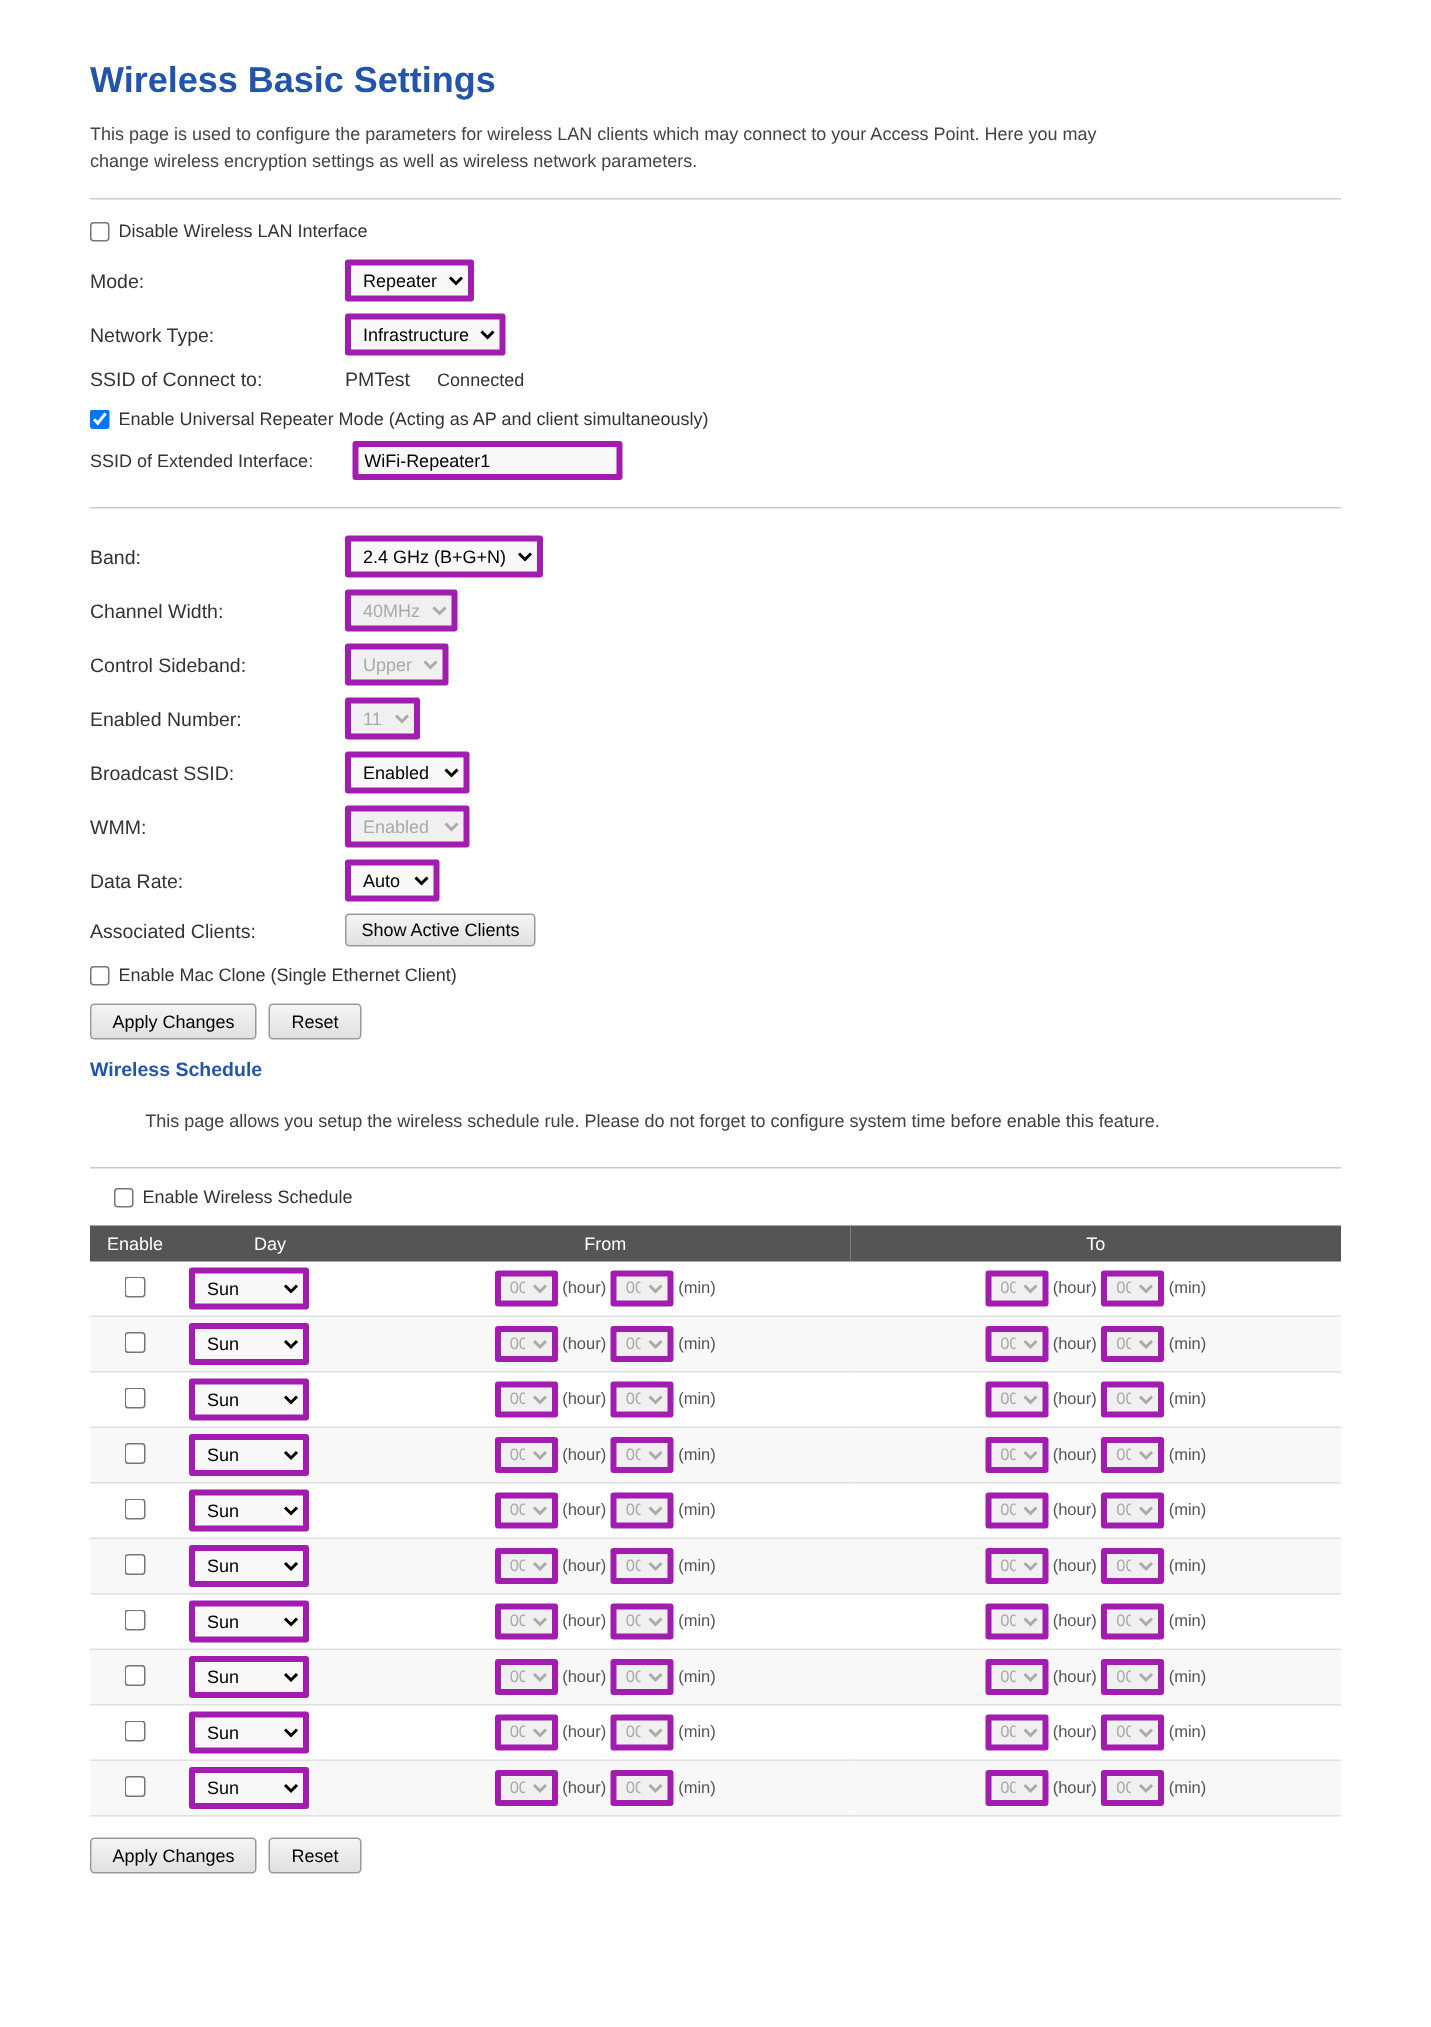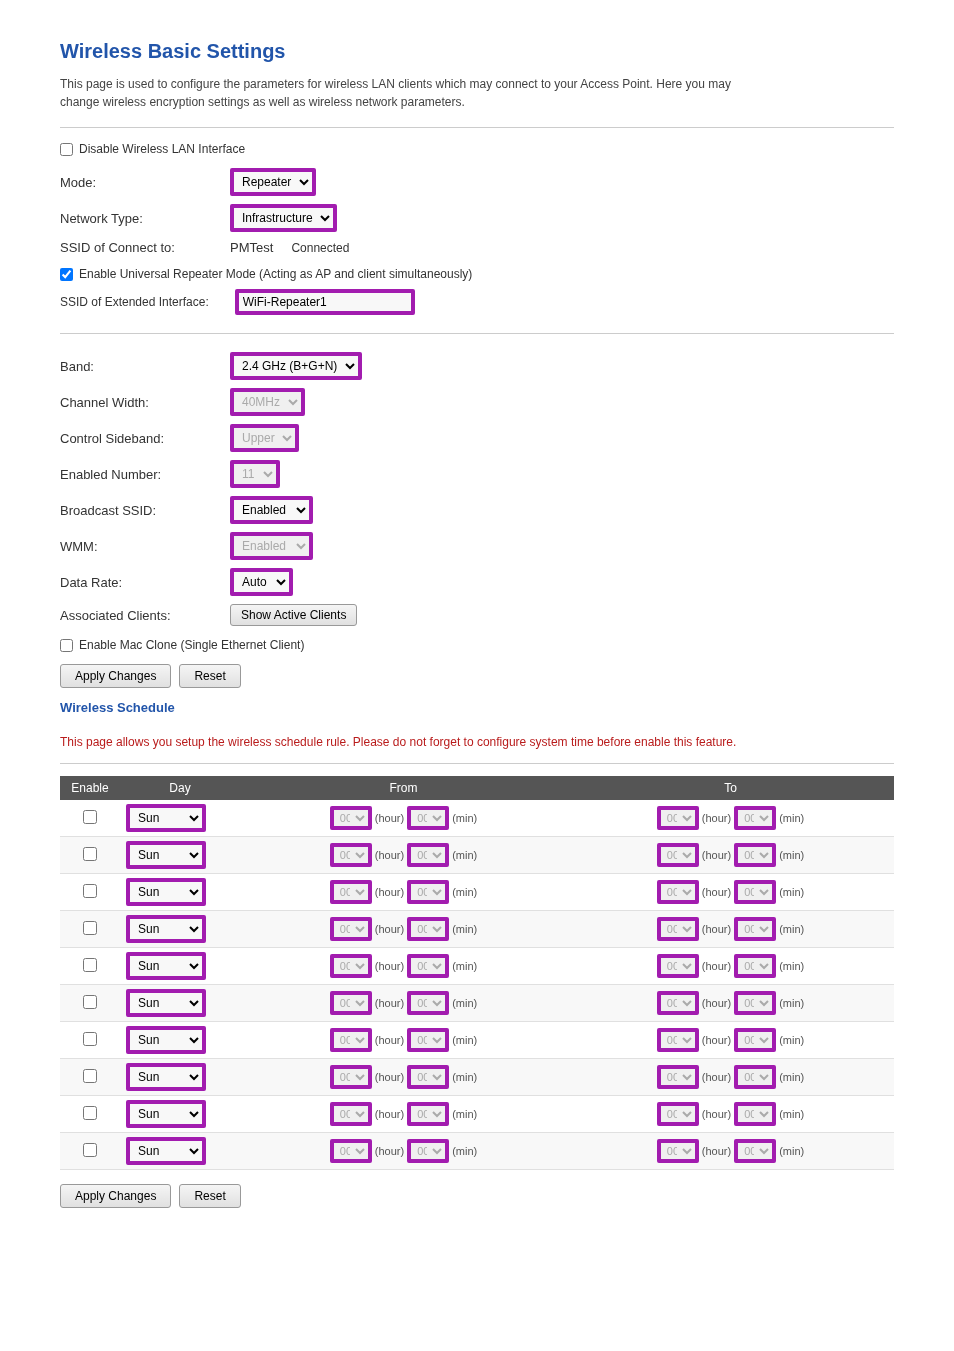--- a/index.html
+++ b/index.html
@@ -5,21 +5,21 @@
     * { box-sizing: border-box; margin: 0; padding: 0; }
     body {
       font-family: Arial, Helvetica, sans-serif;
       font-size: 13px;
       background: #fff;
       color: #333;
       padding: 40px 60px;
     }
     h1 {
       color: #2255aa;
-      font-size: 20px;
+      font-size: 24px;
       font-weight: bold;
       margin-bottom: 12px;
     }
     .description {
       font-size: 12px;
       color: #444;
       line-height: 1.5;
       margin-bottom: 16px;
       max-width: 680px;
     }
@@ -105,24 +105,25 @@
       background: linear-gradient(to bottom, #f5f5f5, #e0e0e0);
     }
     .wireless-schedule-link {
       color: #2255aa;
       text-decoration: none;
       font-size: 13px;
       font-weight: bold;
     }
     .schedule-description {
       font-size: 12px;
-      color: #b91c1c;
+      color: #404040;
       line-height: 1.5;
-      margin-bottom: 12px;
+      margin-bottom: 22px;
       max-width: 750px;
+      text-align: center;
     }
     .schedule-table {
       width: 100%;
       border-collapse: collapse;
       font-size: 12px;
       margin-top: 10px;
     }
     .schedule-table th {
       background: #555;
       color: #fff;
@@ -344,20 +345,24 @@
     <a class="wireless-schedule-link" href="#">Wireless Schedule</a>
   </div>
 
 </div>
 
 <div class="section">
   <p class="schedule-description">This page allows you setup the wireless schedule rule. Please do not forget to configure system time before enable this feature.</p>
 
   <div class="section-divider"></div>
 
+  <div class="enable-schedule-row">
+    <input type="checkbox" style="">
+    <span>Enable Wireless Schedule</span>
+  </div>
 
   <table class="schedule-table">
     <thead>
       <tr>
         <th>Enable</th>
         <th>Day</th>
         <th>From</th>
         <th>To</th>
       </tr>
     </thead>

